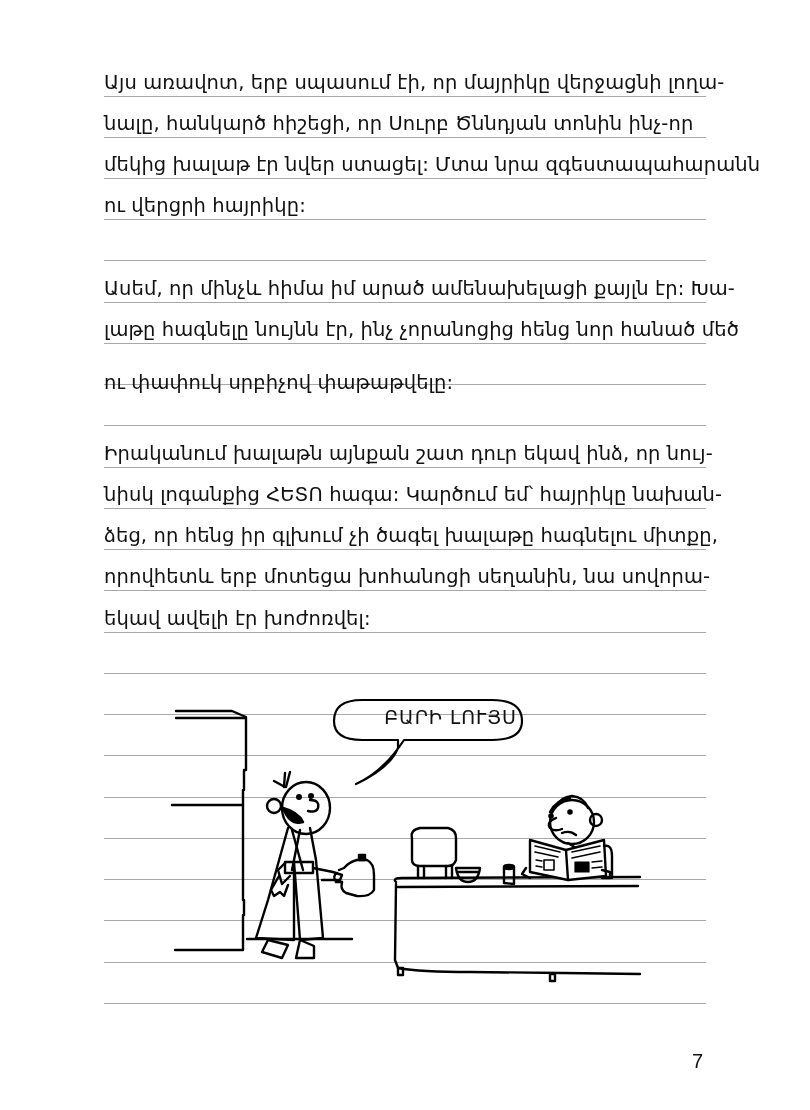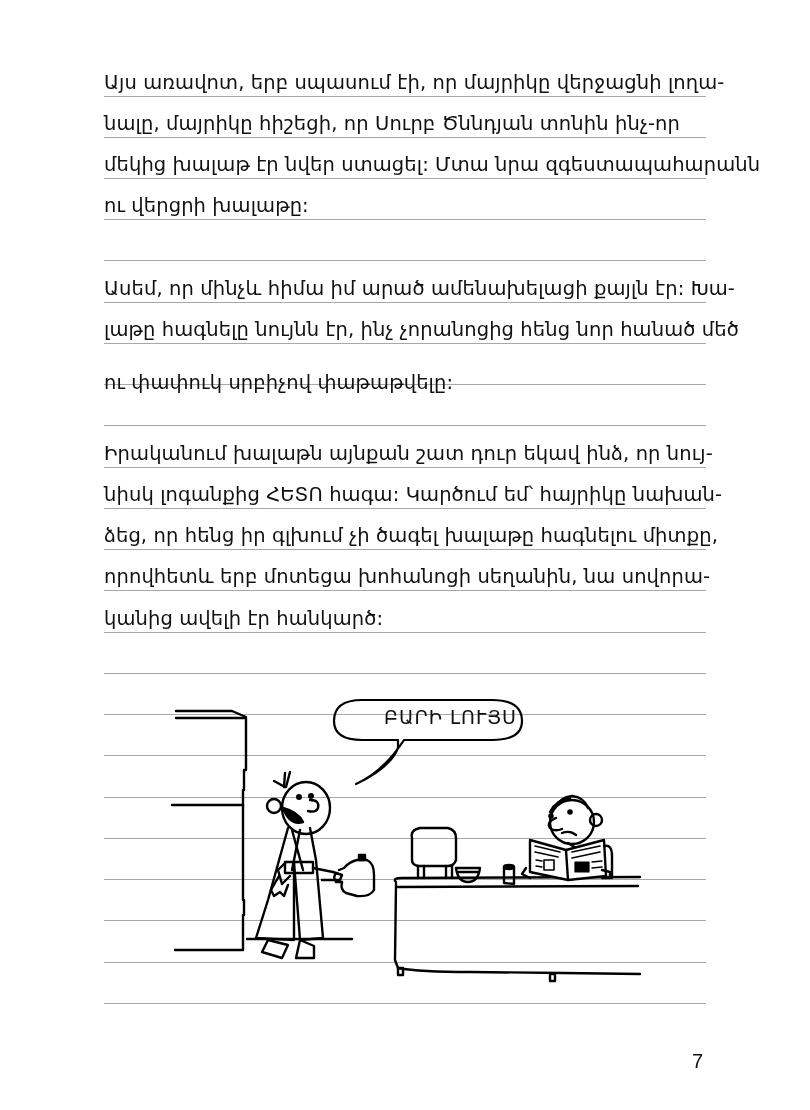--- a/index.html
+++ b/index.html
@@ -6,21 +6,21 @@
   body { width: 810px; height: 1110px; position: relative; overflow: hidden;
          font-family: "DejaVu Sans", sans-serif; color: #111; }
   .page { position: absolute; left: 0; top: 0; width: 810px; height: 1110px; background: #fff; }
   .rule { position: absolute; left: 104px; width: 602px; height: 1px; background: #a8a8a8; }
   .line { position: absolute; left: 104px; width: 602px; height: 30px;
           font-size: 19.5px; line-height: 30px; white-space: nowrap; letter-spacing: 0.1px;
           color: #111; }
   .pagenum { position: absolute; left: 692px; top: 1050px; font-size: 20px; color: #111;
              font-family: "Liberation Sans", sans-serif; }
   .illus { position: absolute; left: 0; top: 0; width: 810px; height: 1110px; pointer-events: none; }
-  .bubble-text { position: absolute; left: 368px; top: 704px; width: 165px; text-align: center;
+  .bubble-text { position: absolute; left: 352px; top: 704px; width: 165px; text-align: right;
                  font-size: 19px; letter-spacing: 1px; line-height: 26px; color: #111; }
 </style>
 </head>
 <body>
 
 <div class="page">
 
   <div>
     <div class="rule" style="top:96px"></div>
     <div class="rule" style="top:137px"></div>
@@ -42,37 +42,37 @@
     <div class="rule" style="top:797px"></div>
     <div class="rule" style="top:838px"></div>
     <div class="rule" style="top:879px"></div>
     <div class="rule" style="top:920px"></div>
     <div class="rule" style="top:962px"></div>
     <div class="rule" style="top:1003px"></div>
   </div>
 
   <div>
     <div class="line" style="top:68px">Այս առավոտ, երբ սպասում էի, որ մայրիկը վերջացնի լողա-</div>
-    <div class="line" style="top:109px">նալը, մայրիկը հիշեցի, որ Սուրբ Ծննդյան տոնին ինչ-որ</div>
+    <div class="line" style="top:109px">նալը, հանկարծ հիշեցի, որ Սուրբ Ծննդյան տոնին ինչ-որ</div>
     <div class="line" style="top:150px">մեկից խալաթ էր նվեր ստացել: Մտա նրա զգեստապահարանն</div>
-    <div class="line" style="top:191px">ու վերցրի խալաթը:</div>
+    <div class="line" style="top:191px">ու վերցրի հայրիկը:</div>
   </div>
 
   <div>
     <div class="line" style="top:274px">Ասեմ, որ մինչև հիմա իմ արած ամենախելացի քայլն էր: Խա-</div>
     <div class="line" style="top:315px">լաթը հագնելը նույնն էր, ինչ չորանոցից հենց նոր հանած մեծ</div>
     <div class="line" style="top:368px">ու փափուկ սրբիչով փաթաթվելը:</div>
   </div>
 
   <div>
     <div class="line" style="top:439px">Իրականում խալաթն այնքան շատ դուր եկավ ինձ, որ նույ-</div>
     <div class="line" style="top:480px">նիսկ լոգանքից ՀԵՏՈ հագա: Կարծում եմ՝ հայրիկը նախան-</div>
     <div class="line" style="top:521px">ձեց, որ հենց իր գլխում չի ծագել խալաթը հագնելու միտքը,</div>
     <div class="line" style="top:562px">որովհետև երբ մոտեցա խոհանոցի սեղանին, նա սովորա-</div>
-    <div class="line" style="top:604px">կանից  ավելի էր հանկարծ:</div>
+    <div class="line" style="top:604px">եկավ  ավելի էր խոժոռվել:</div>
   </div>
 
   <svg class="illus" viewBox="0 0 810 1110" width="810" height="1110" fill="none" stroke="#000" stroke-width="2.4" stroke-linecap="round" stroke-linejoin="round">
 
     <g>
       <polyline points="176,711 232,711 246,717"></polyline>
       <polyline points="176,718 246,718 246,770 244,770 244,790 243,790 243,900 244,900 244,915 243,915 243,950 175,950"></polyline>
       <line x1="172" y1="805" x2="243" y2="805"></line>
       <line x1="247" y1="939" x2="352" y2="939"></line>
     </g>

